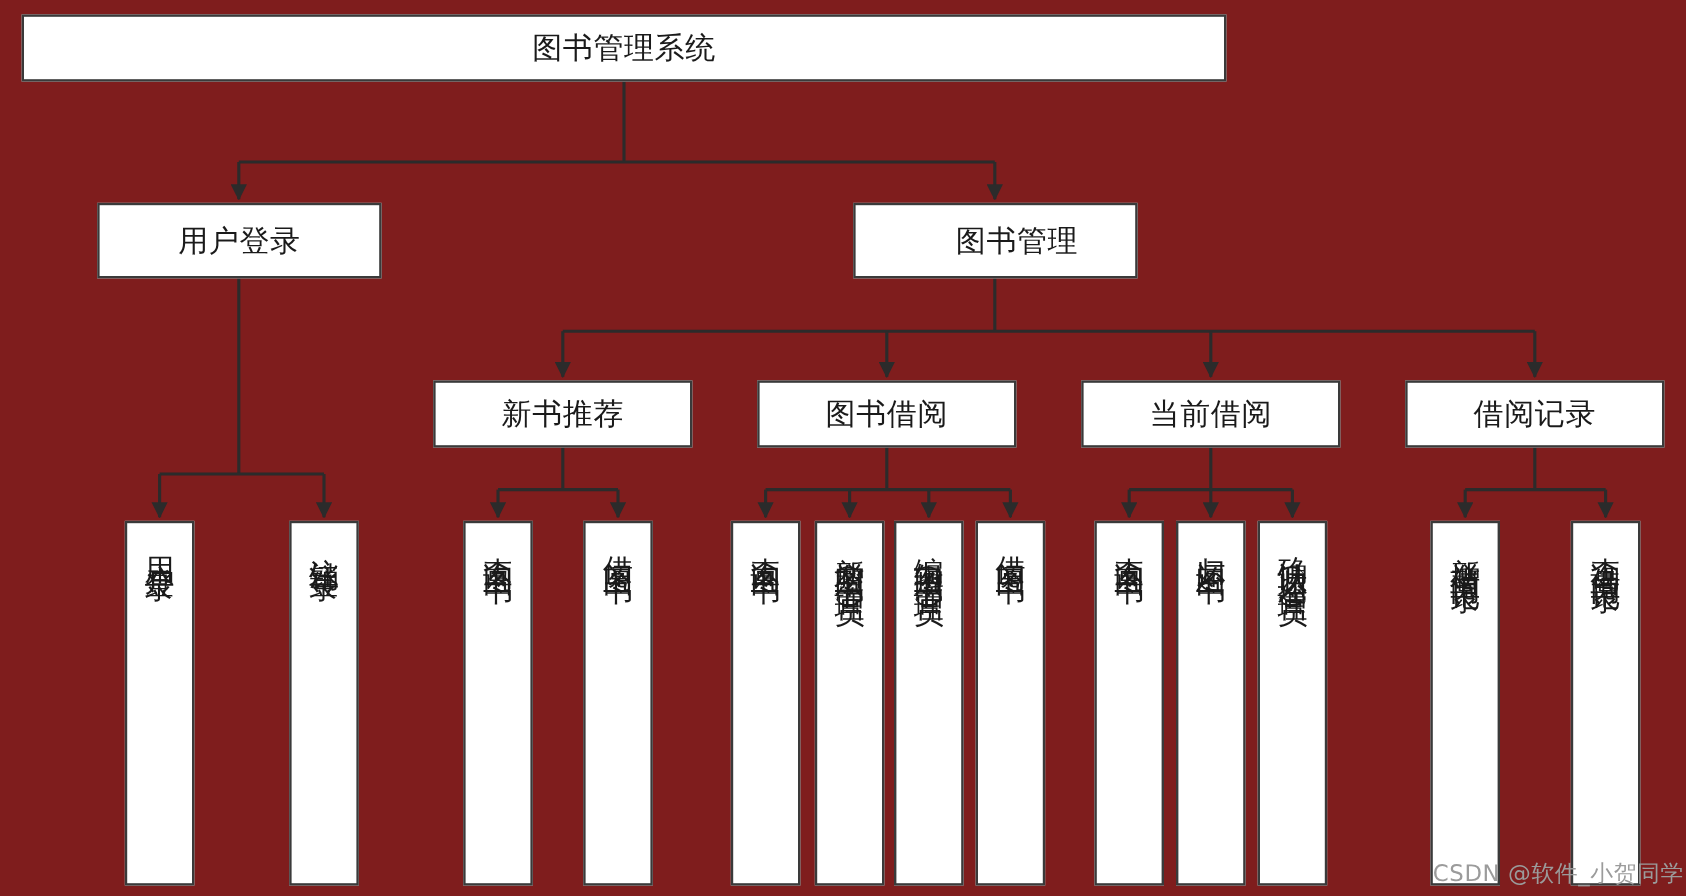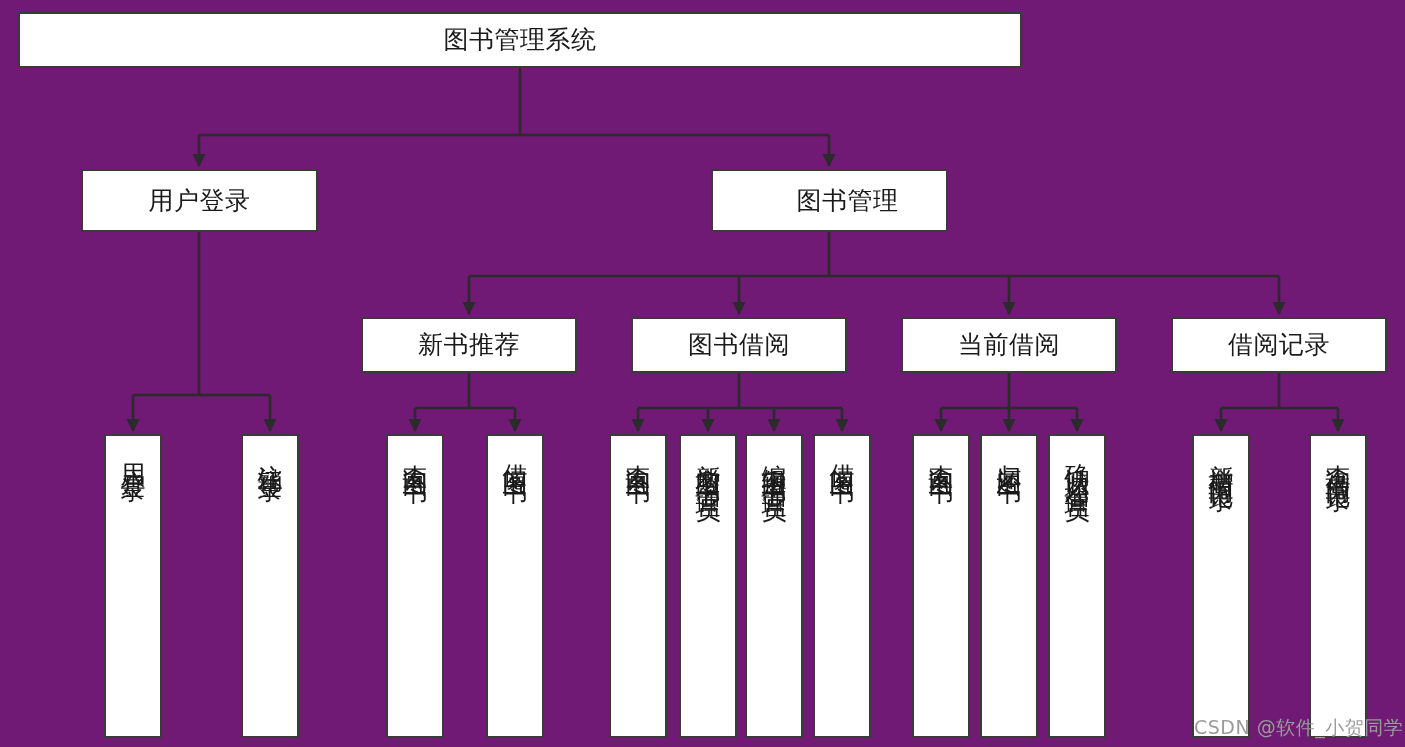--- a/index.html
+++ b/index.html
@@ -7,21 +7,21 @@
     padding: 0;
     background: #ffffff;
   }
   body {
     font-family: "DejaVu Sans", "Liberation Sans", sans-serif;
   }
   #canvas {
     position: relative;
     width: 1405px;
     height: 747px;
-    background: #701a75;
+    background: #7f1d1d;
     overflow: hidden;
   }
   #edges {
     position: absolute;
     left: 0; top: 0;
     width: 1405px;
     height: 747px;
     pointer-events: none;
   }
   .node {

